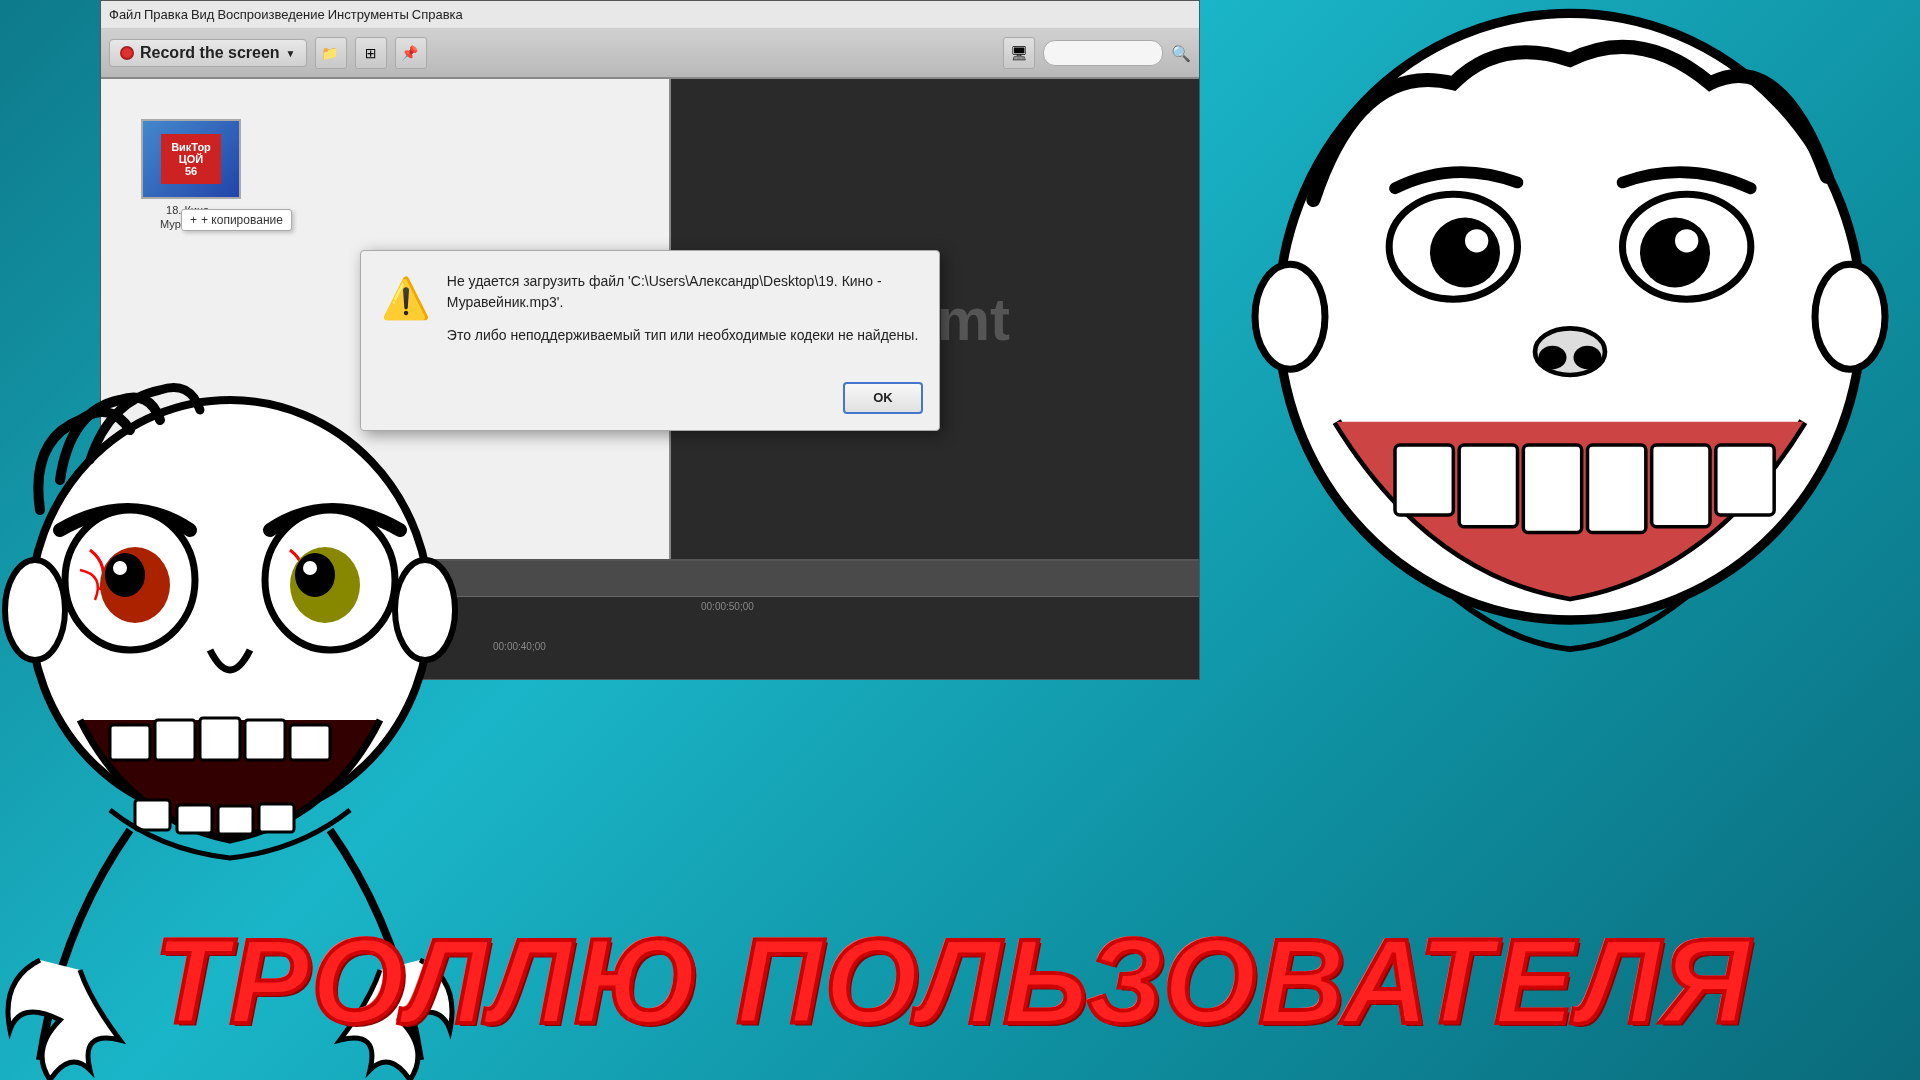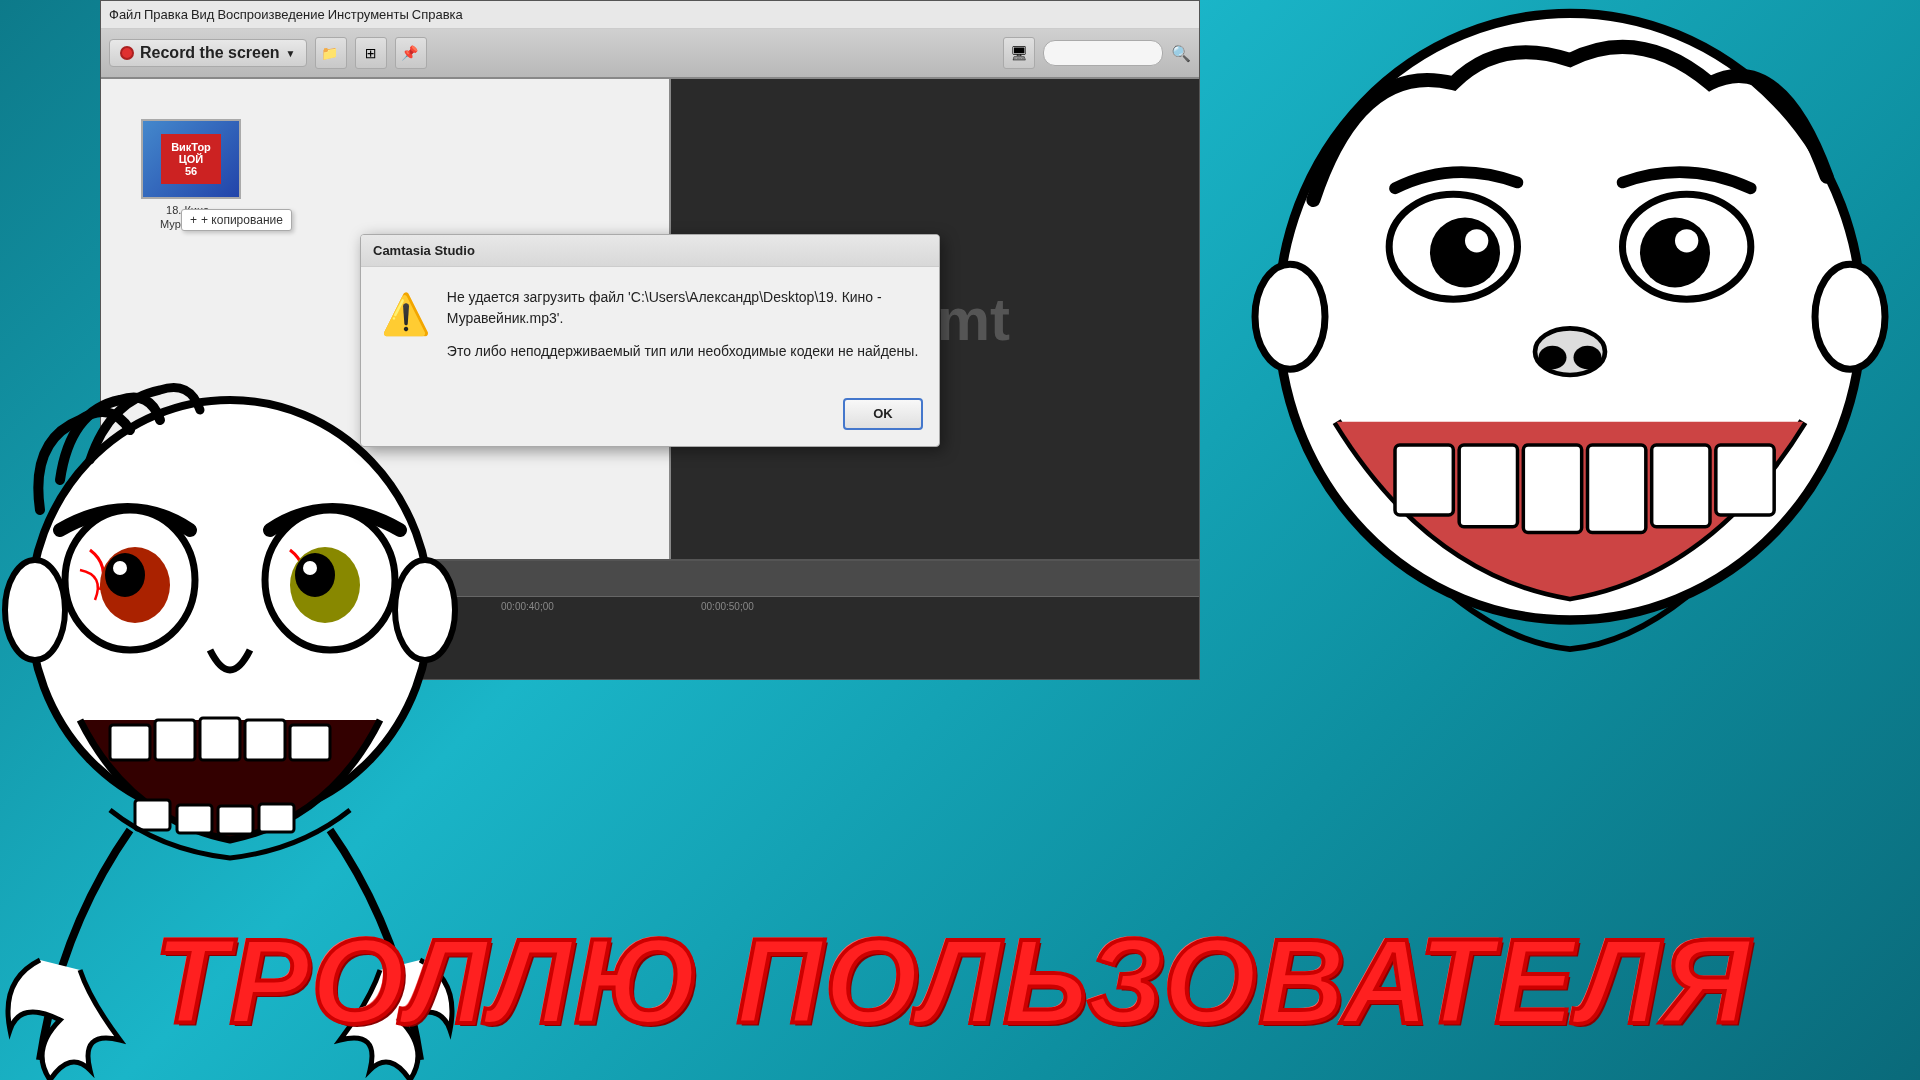--- a/index.html
+++ b/index.html
@@ -444,31 +444,28 @@
     <div class="timeline-controls">
       <div class="play-btn">
         <span>▶</span>
       </div>
       <span class="time-display">0:00:00:00 / 0:00:00:00</span>
     </div>
     <div class="timeline-ruler">
       <div class="ruler-marks">
         <span class="ruler-mark" style="left: 20px;">0;00</span>
         <span class="ruler-mark" style="left: 200px;">00:00:30;00</span>
-        <span class="ruler-mark" style="left: 400px;">00:00:40;00</span>
+        <span class="ruler-mark" style="left: 392px; margin-top: 40px;">00:00:40;00</span>
         <span class="ruler-mark" style="left: 600px;">00:00:50;00</span>
       </div>
     </div>
   </div>
 
   <div class="dialog-overlay">
     <div class="dialog">
-      <div class="dialog-title-bar">
-        <span>Camtasia Studio</span>
-      </div>
       <div class="dialog-body">
         <div class="warning-icon">⚠️</div>
         <div class="dialog-text">
           <p>Не удается загрузить файл 'C:\Users\Александр\Desktop\19. Кино - Муравейник.mp3'.</p>
           <p>Это либо неподдерживаемый тип или необходимые кодеки не найдены.</p>
         </div>
       </div>
       <div class="dialog-footer">
         <div class="ok-btn">
           <span>OK</span>

